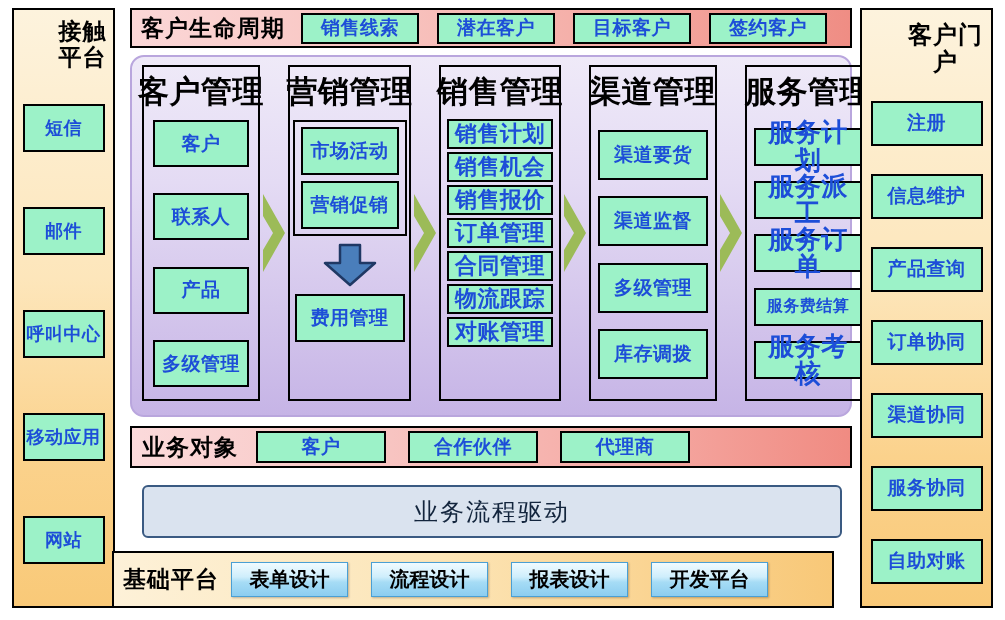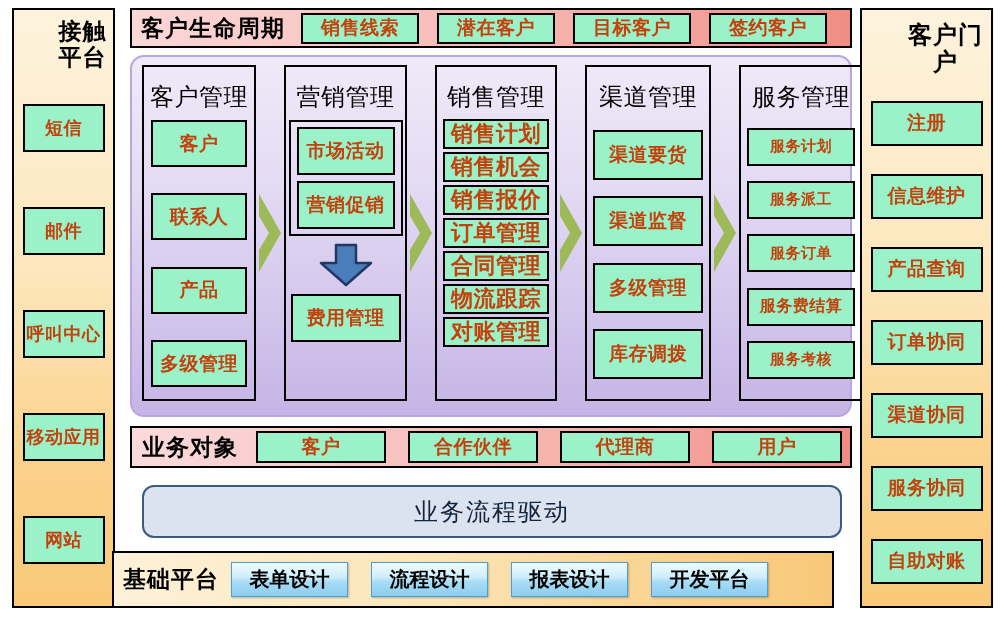--- a/index.html
+++ b/index.html
@@ -20,21 +20,21 @@
     position: relative;
     width: 1005px;
     height: 620px;
     background: #ffffff;
   }
 
   
   .chip {
     background: #9cf2c8;
     border: 2px solid #000000;
-    color: #c2410c;
+    color: #1d4ed8;
     font-weight: bold;
     display: flex;
     align-items: center;
     justify-content: center;
     box-sizing: border-box;
     text-align: center;
     line-height: 1.05;
     letter-spacing: 0.5px;
   }
 
@@ -142,25 +142,25 @@
   .proc-col {
     border: 2px solid #000;
     background: transparent;
     box-sizing: border-box;
     display: flex;
     flex-direction: column;
     align-items: center;
     padding: 2px 6px 8px 6px;
   }
   .proc-col .col-title {
-    font-size: 24px;
-    font-weight: normal;
+    font-size: 31px;
+    font-weight: bold;
     color: #000;
     white-space: nowrap;
-    margin: 12px 0 5px 0;
+    margin: 2px 0 5px 0;
     letter-spacing: 0.5px;
   }
   .col-items {
     flex: 1;
     width: 100%;
     display: flex;
     flex-direction: column;
     align-items: center;
     box-sizing: border-box;
   }
@@ -203,21 +203,21 @@
   #col-sales .chip { width: 106px; height: 30px; font-size: 22px; }
 
   
   #col-channel { width: 128px; }
   #col-channel .col-items { justify-content: space-around; padding: 4px 0 4px 0; }
   #col-channel .chip { width: 110px; height: 50px; font-size: 19px; }
 
   
   #col-service { width: 126px; }
   #col-service .col-items { justify-content: space-around; padding: 2px 0 4px 0; }
-  #col-service .chip { width: 108px; height: 38px; font-size: 15px; }
+  #col-service .chip { width: 108px; height: 38px; font-size: 26px; }
   #col-service .chip.narrow { font-size: 16px; }
 
   
   #bizobj-bar {
     position: absolute;
     left: 130px;
     top: 426px;
     width: 722px;
     height: 42px;
     border: 2px solid #000;
@@ -239,21 +239,21 @@
 
   
   #driver-bar {
     position: absolute;
     left: 142px;
     top: 485px;
     width: 700px;
     height: 53px;
     box-sizing: border-box;
     border: 2px solid #3a5a82;
-    border-radius: 12px;
+    border-radius: 6px;
     background: #dae3ef;
     display: flex;
     align-items: center;
     justify-content: center;
     font-family: "DejaVu Serif", "Liberation Serif", serif;
     font-size: 24px;
     color: #13253d;
     letter-spacing: 2px;
   }
 
@@ -407,21 +407,20 @@
     </div>
 
   </div>
 
   <div id="bizobj-bar">
     <div class="bar-title">业务对象</div>
     <div class="chips">
       <div class="chip">客户</div>
       <div class="chip">合作伙伴</div>
       <div class="chip">代理商</div>
-      <div class="chip">用户</div>
     </div>
   </div>
 
   <div id="driver-bar">
     <span>业务流程驱动</span>
   </div>
 
   <div id="foundation-bar">
     <div class="bar-title">基础平台</div>
     <div class="chips">

